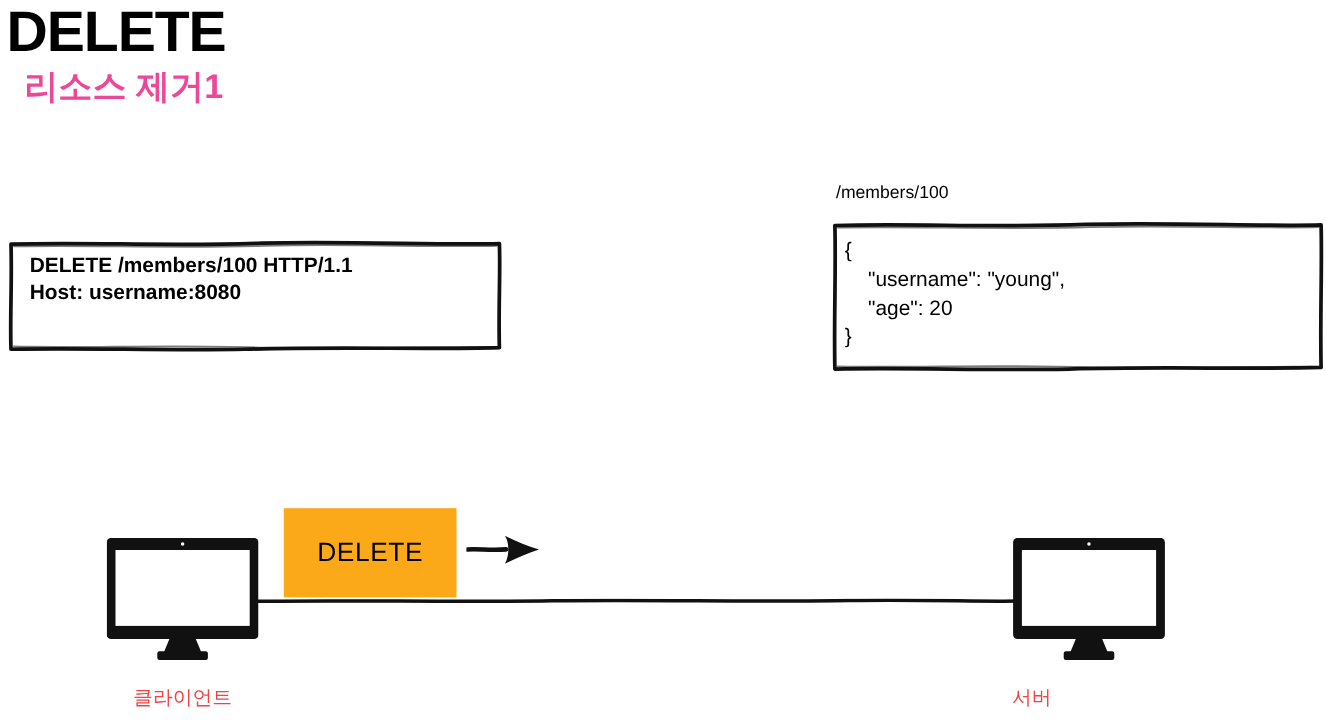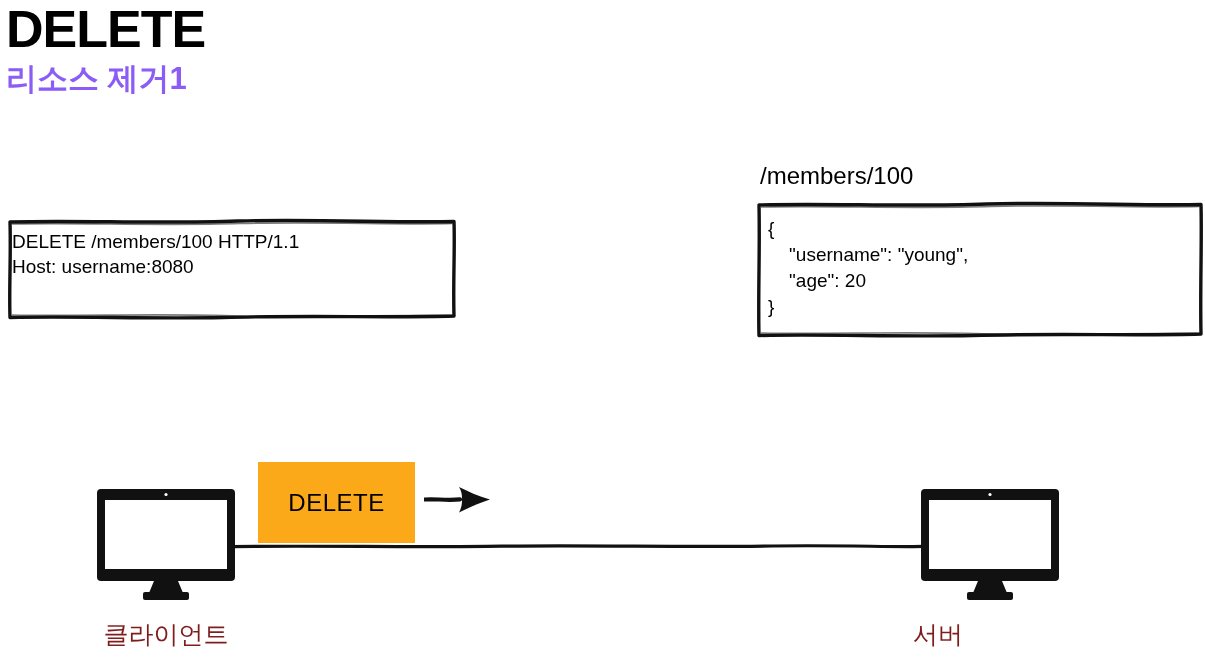--- a/index.html
+++ b/index.html
@@ -27,22 +27,22 @@
     font-weight: bold;
     letter-spacing: -1px;
     line-height: 1.05;
     color: #000000;
     margin: 0;
   }
   #subtitle {
     font-size: 31px;
     font-weight: bold;
     line-height: 1.15;
-    color: #8b5cf6;
-    margin: 4px 0 0 0;
+    color: #ec4899;
+    margin: 4px 0 0 16px;
   }
 
   
   .rough-box {
     position: absolute;
     background: #ffffff;
     box-sizing: border-box;
   }
   .rough-box .rb-svg {
     position: absolute;
@@ -59,35 +59,36 @@
   }
 
   
   #request-box {
     left: 8px;
     top: 219px;
     width: 448px;
     height: 100px;
   }
   #request-box .rb-content {
-    padding: 10px 0 0 4px;
+    padding: 10px 0 0 19px;
+    font-weight: bold;
   }
   .req-line {
     font-size: 19px;
     line-height: 25px;
     color: #000000;
     white-space: pre;
   }
 
   
   #resource-label {
     position: absolute;
     left: 760px;
     top: 164px;
-    font-size: 24px;
+    font-size: 16px;
     line-height: 24px;
     color: #000000;
   }
 
   
   #resource-box {
     left: 757px;
     top: 202px;
     width: 446px;
     height: 135px;
@@ -140,22 +141,22 @@
 
   
   .monitor {
     position: absolute;
   }
   #client-monitor { left: 97px; top: 489px; width: 138px; height: 112px; }
   #server-monitor { left: 921px; top: 489px; width: 138px; height: 112px; }
 
   .node-label {
     position: absolute;
-    font-size: 25px;
-    color: #7f1d1d;
+    font-size: 18px;
+    color: #ef4444;
     text-align: center;
     line-height: 30px;
   }
   #client-label { left: 56px; top: 619px; width: 220px; }
   #server-label { left: 828px; top: 619px; width: 220px; }
 </style>
 </head>
 <body>
 
 <div id="heading">

